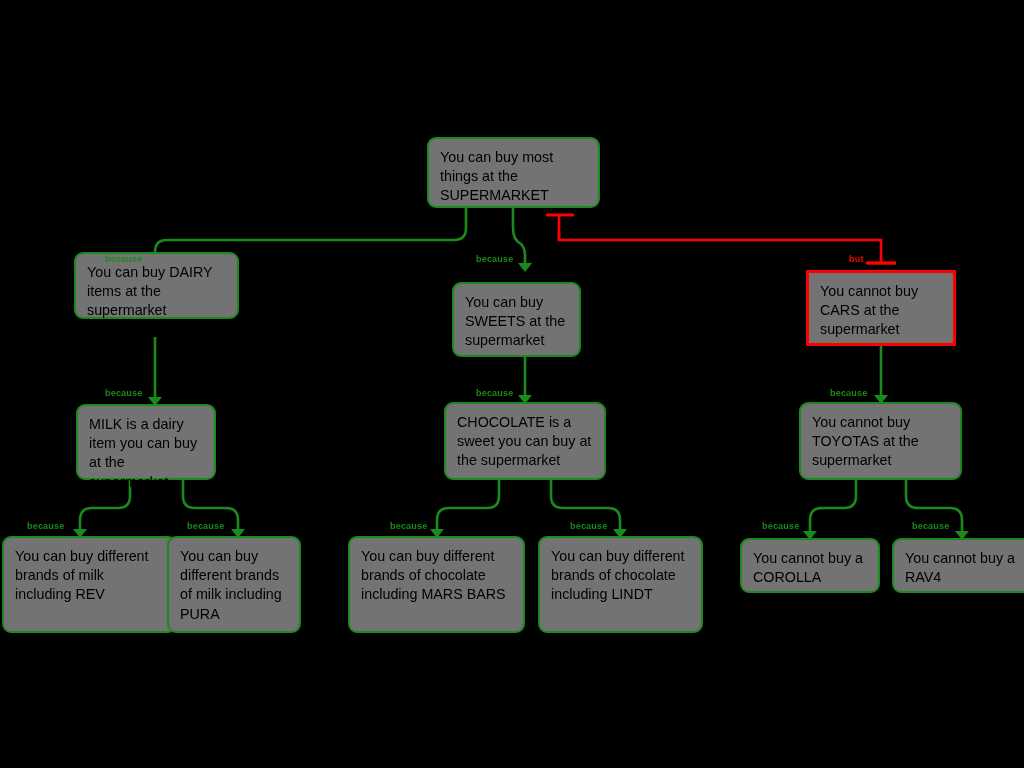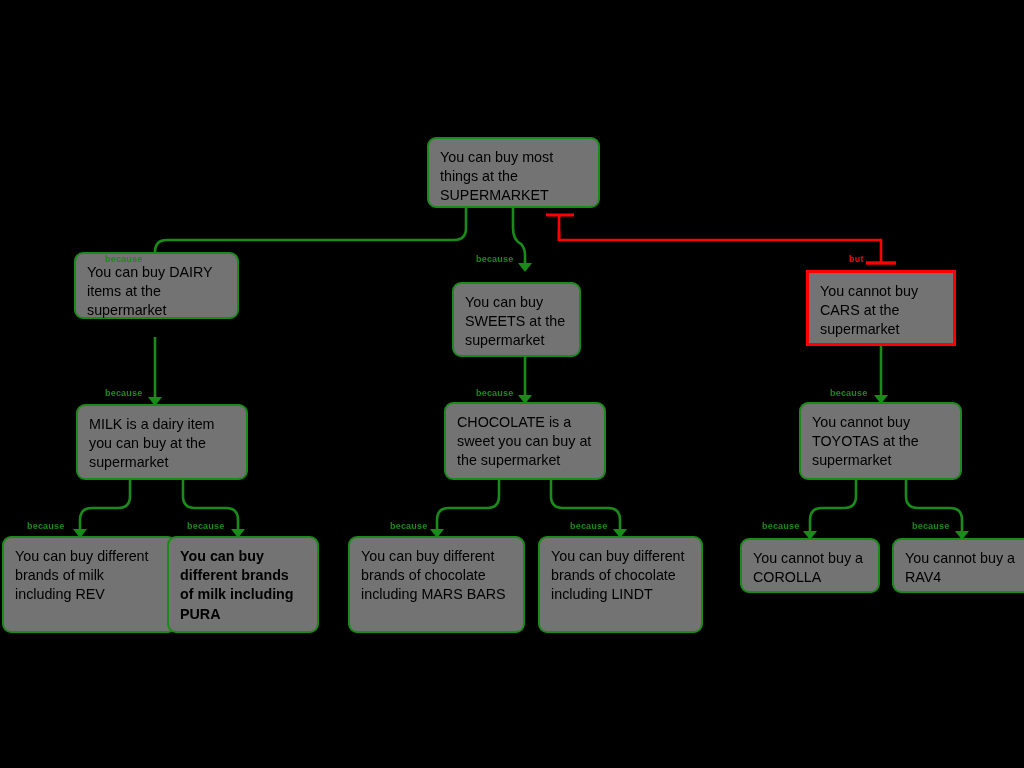--- a/index.html
+++ b/index.html
@@ -78,37 +78,37 @@
   </div>
 
   <div class="node" style="left:452px;top:270px;width:129px;height:75px;margin-top:12px;">
     <span class="txt">You can buy SWEETS at the supermarket</span>
   </div>
 
   <div class="node objection" style="left:806px;top:270px;width:150px;height:76px;">
     <span class="txt">You cannot buy CARS at the supermarket</span>
   </div>
 
-  <div class="node" style="left:76px;top:404px;width:172px;height:76px;">
+  <div class="node" style="left:76px;top:404px;width:140px;height:76px;">
     <span class="txt">MILK is a dairy item you can buy at the supermarket</span>
   </div>
 
   <div class="node" style="left:444px;top:402px;width:162px;height:78px;">
     <span class="txt">CHOCOLATE is a sweet you can buy at the supermarket</span>
   </div>
 
   <div class="node" style="left:799px;top:402px;width:163px;height:78px;">
     <span class="txt">You cannot buy TOYOTAS at the supermarket</span>
   </div>
 
   <div class="node" style="left:2px;top:536px;width:175px;height:97px;">
     <span class="txt">You can buy different brands of milk including REV</span>
   </div>
 
-  <div class="node" style="left:167px;top:536px;width:152px;height:97px;font-weight:bold;">
+  <div class="node" style="left:167px;top:536px;width:134px;height:97px;">
     <span class="txt">You can buy different brands of milk including PURA</span>
   </div>
 
   <div class="node" style="left:348px;top:536px;width:177px;height:97px;">
     <span class="txt">You can buy different brands of chocolate including MARS BARS</span>
   </div>
 
   <div class="node" style="left:538px;top:536px;width:165px;height:97px;">
     <span class="txt">You can buy different brands of chocolate including LINDT</span>
   </div>

